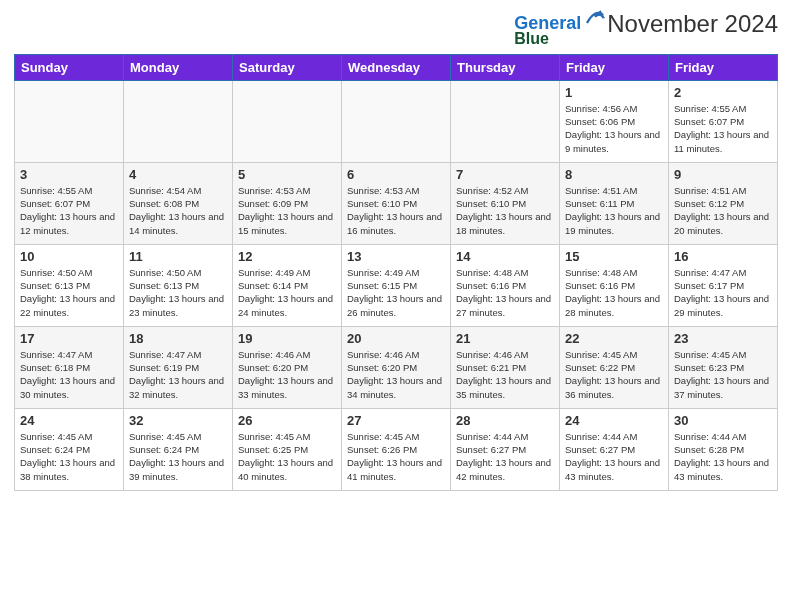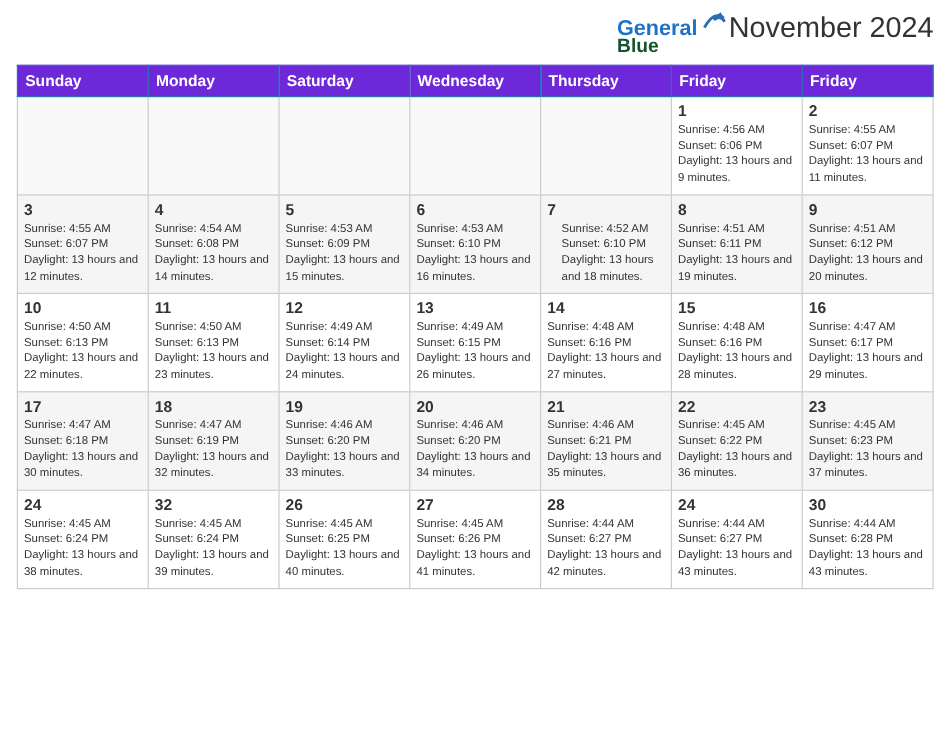--- a/index.html
+++ b/index.html
@@ -184,21 +184,21 @@
 Daylight: 13 hours and 15 minutes.</div>
           </td>
           <td>
             <span class="day-num">6</span>
             <div class="day-info" style="white-space: pre-line;">Sunrise: 4:53 AM
 Sunset: 6:10 PM
 Daylight: 13 hours and 16 minutes.</div>
           </td>
           <td>
             <span class="day-num">7</span>
-            <div class="day-info" style="white-space: pre-line; margin-left: 12px;">Sunrise: 4:52 AM
+            <div class="day-info" style="white-space: pre-line;">Sunrise: 4:52 AM
 Sunset: 6:10 PM
 Daylight: 13 hours and 18 minutes.</div>
           </td>
           <td>
             <span class="day-num">8</span>
             <div class="day-info" style="white-space: pre-line;">Sunrise: 4:51 AM
 Sunset: 6:11 PM
 Daylight: 13 hours and 19 minutes.</div>
           </td>
           <td>

